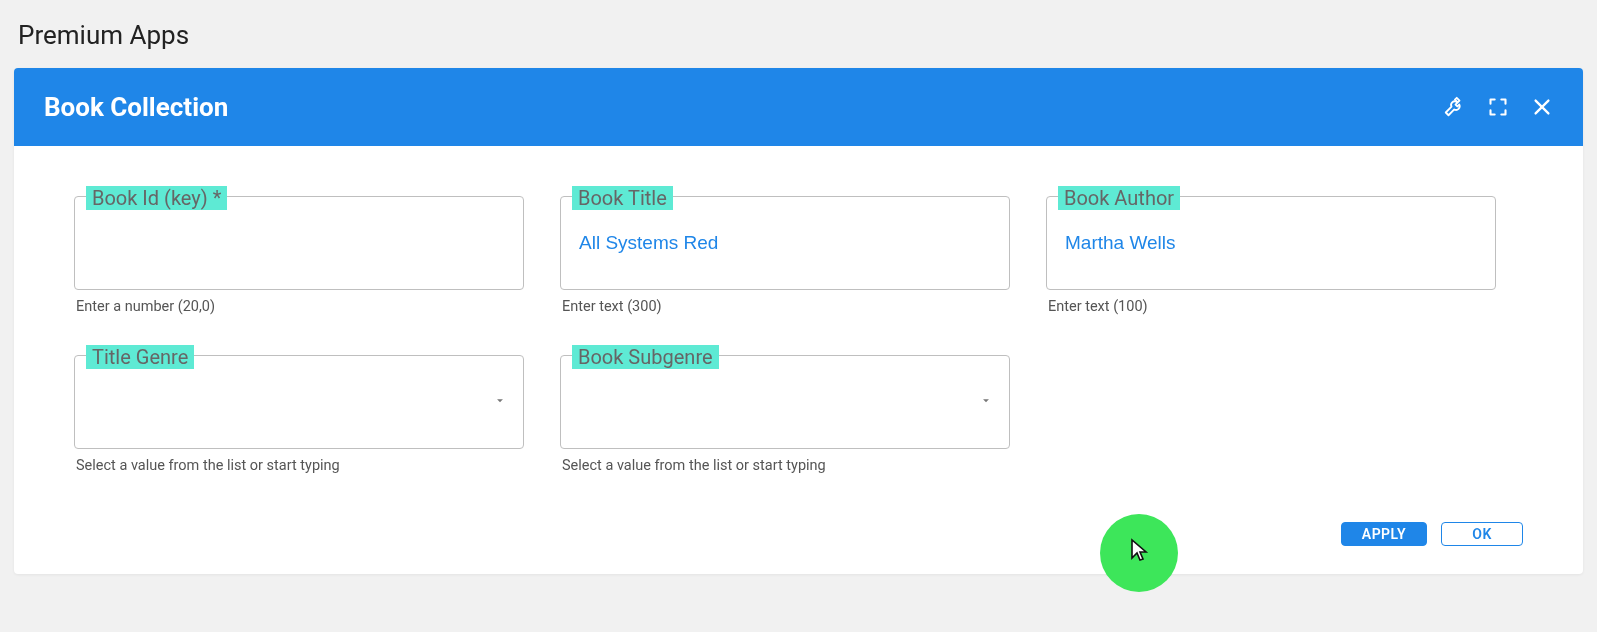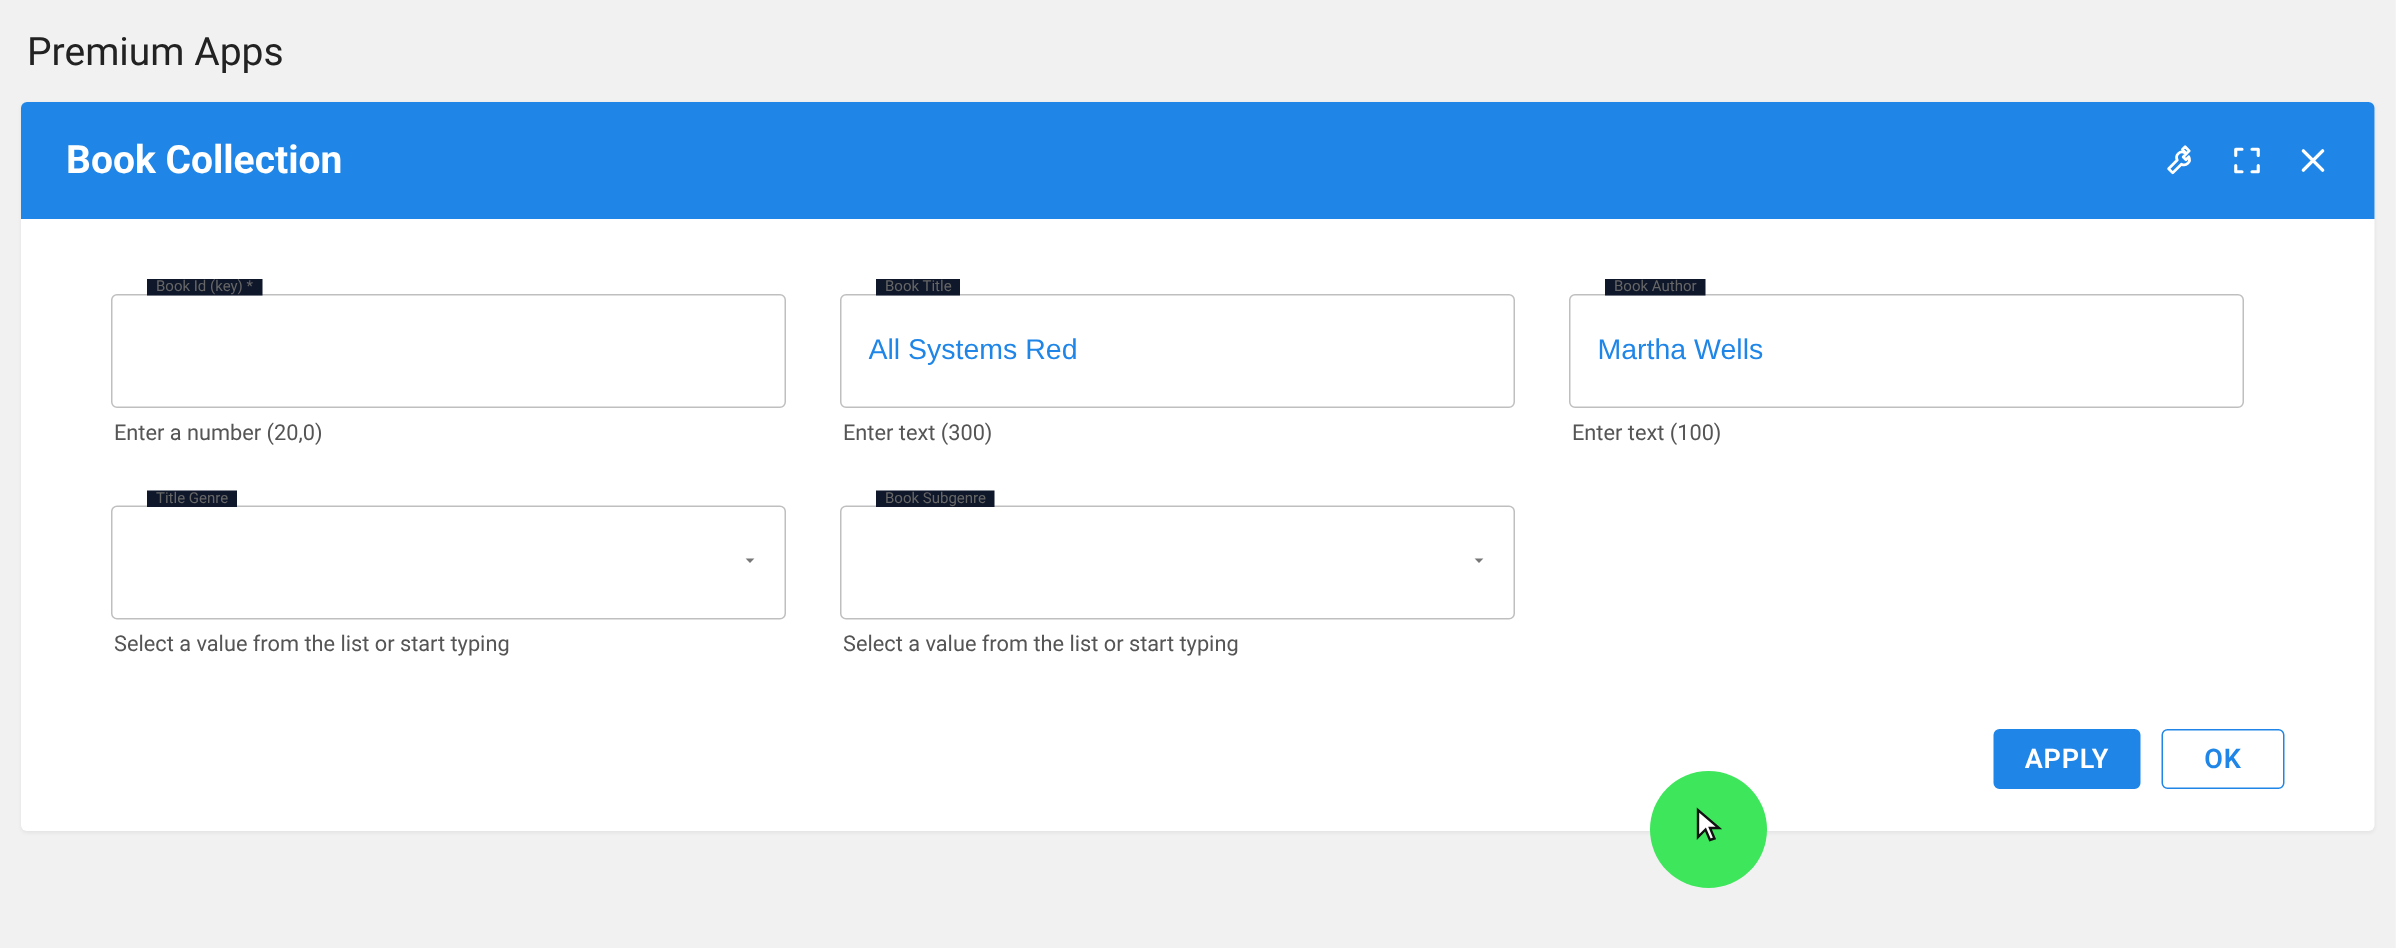--- a/index.html
+++ b/index.html
@@ -66,32 +66,32 @@
     grid-template-columns: repeat(3, 450px);
     column-gap: 36px;
     row-gap: 40px;
   }
   .field {
     position: relative;
   }
   .field-label {
     position: absolute;
     top: -10px;
-    left: 24px;
-    background: #0f172a;
+    left: 12px;
+    background: #5eead4;
     padding: 0 6px;
-    font-size: 10px;
+    font-size: 20px;
     color: #666;
     z-index: 2;
   }
   .field-box {
     position: relative;
     border: 1px solid #bfbfbf;
     border-radius: 4px;
-    height: 76px;
+    height: 94px;
     display: flex;
     align-items: center;
     padding: 0 16px;
   }
   .field-box input {
     border: none;
     outline: none;
     width: 100%;
     font-size: 19px;
     color: #1f86e8;
@@ -116,24 +116,24 @@
   }
   .button-bar {
     display: flex;
     justify-content: flex-end;
     gap: 14px;
     margin-top: 48px;
     padding-right: 0;
   }
   .btn {
     min-width: 82px;
-    height: 40px;
+    height: 24px;
     padding: 10px 20px;
     border-radius: 4px;
-    font-size: 18px;
+    font-size: 14px;
     font-weight: 600;
     letter-spacing: 0.5px;
     cursor: pointer;
     display: inline-flex;
     align-items: center;
     justify-content: center;
     border: 1px solid transparent;
   }
   .btn-primary {
     background: #1f86e8;

